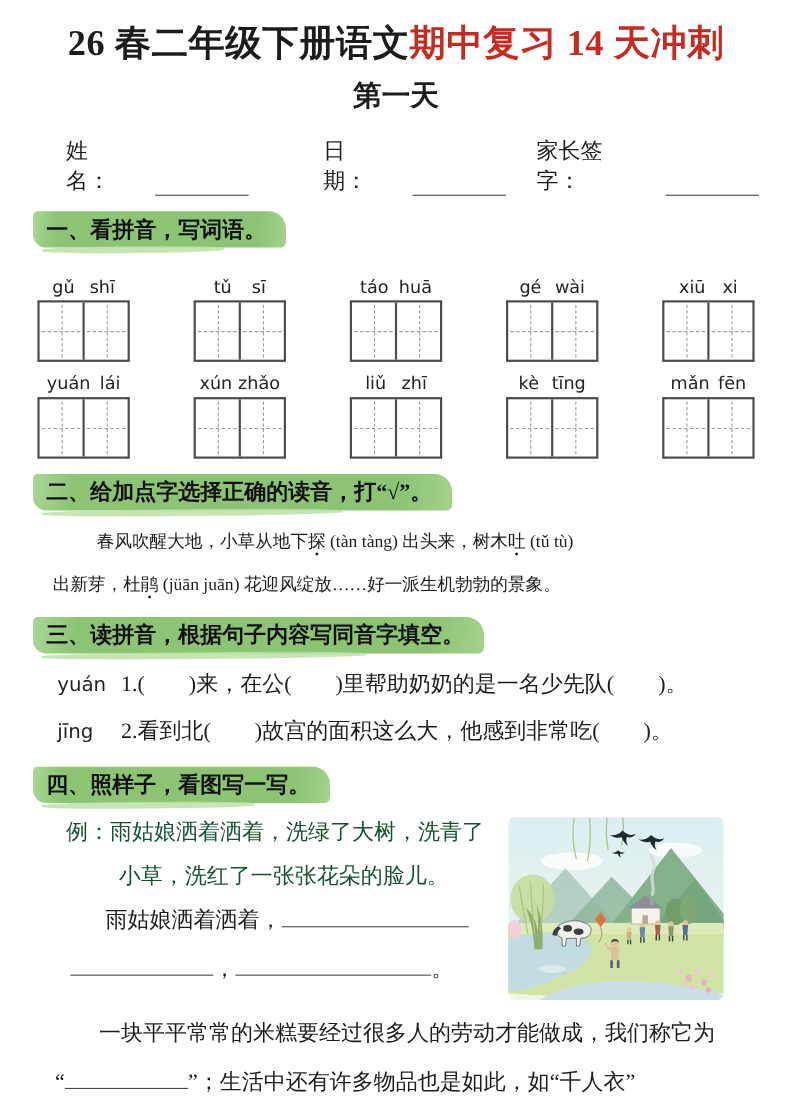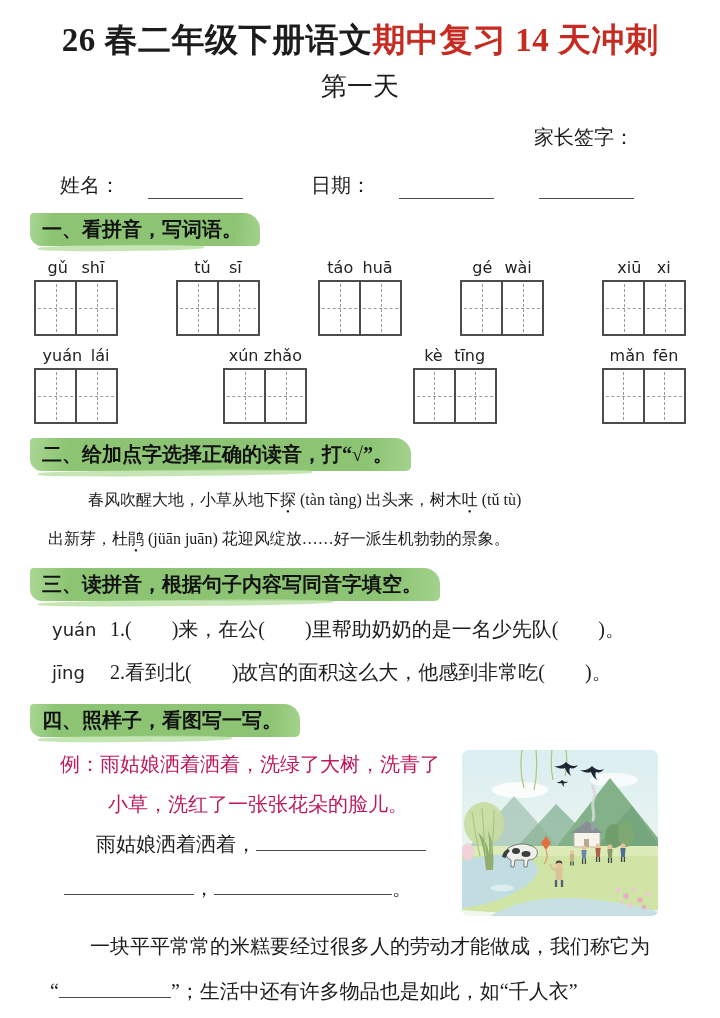--- a/index.html
+++ b/index.html
@@ -11,26 +11,26 @@
     font-family: "Liberation Serif", "DejaVu Serif", serif;
     overflow: hidden;
   }
   .page {
     width: 720px; height: 956px;
     padding: 20px 30px 12px 30px;
     display: flex; flex-direction: column;
   }
   .title { text-align: center; font-size: 33px; font-weight: 700; letter-spacing: .5px; line-height: 1.25; }
   .title .red { color: #c62b21; }
-  .subtitle { text-align: center; font-size: 26px; font-weight: 400; margin-top: 8px; }
+  .subtitle { text-align: center; font-size: 26px; font-weight: 700; margin-top: 8px; }
 
   .fields { display: flex; margin: 20px 0 0 30px; font-size: 20px; }
   .fld { display: flex; align-items: flex-end; gap: 28px; }
   .fld + .fld { margin-left: 68px; }
-  .fld:last-child { margin-left: 40px; flex-direction: column; }
+  .fld:last-child { margin-left: 28px; }
   .blank { display: inline-block; border-bottom: 1.5px solid #4a4a4a; height: 20px; }
   .w95  { width: 95px; }
   .w130 { width: 130px; }
   .w170 { width: 170px; }
   .w180 { width: 178px; }
   .w112 { width: 112px; }
 
   .sec-head {
     align-self: flex-start; position: relative;
     font-size: 20px; font-weight: 700; color: #111;
@@ -40,21 +40,21 @@
   }
   .sec-head::after {
     content: ""; position: absolute; left: 8px; bottom: -5px;
     width: 72%; height: 6px; background: #bce0a8;
     border-radius: 40%; opacity: .85; transform: rotate(-.5deg);
   }
   .mt14 { margin-top: 14px; }
   .mt10 { margin-top: 10px; }
 
   
-  .s1-rows { margin: 12px 4px 0 4px; }
+  .s1-rows { margin: 26px 4px 0 4px; }
   .grid-row { display: flex; justify-content: space-between; }
   .grid-row + .grid-row { margin-top: 10px; }
   .grp { width: 84px; }
   .py { display: flex; justify-content: space-evenly; font-family: "DejaVu Sans", sans-serif; font-size: 16px; color: #222; margin-bottom: 3px; }
   .wbox { display: flex; width: 84px; height: 56px; border: 2px solid #4c4c4c; background: #fff; }
   .cell { flex: 1; position: relative; }
   .cell:first-child { border-right: 2px solid #4c4c4c; }
   .cell::before { content: ""; position: absolute; left: 50%; top: 2px; bottom: 2px; border-left: 1px dashed #9c9c9c; }
   .cell::after  { content: ""; position: absolute; top: 50%; left: 2px; right: 2px; border-top: 1px dashed #9c9c9c; }
 
@@ -65,21 +65,21 @@
   .dot::after { content: "•"; position: absolute; left: 50%; bottom: -9px; transform: translateX(-50%); font-size: 11px; color: #222; line-height: 1; }
 
   
   .s3block { margin: 7px 6px 0 22px; font-size: 20px; }
   .s3row { display: flex; align-items: baseline; line-height: 43px; }
   .py3 { font-family: "DejaVu Sans", sans-serif; font-size: 18px; margin-right: 10px; min-width: 48px; color: #222; }
 
   
   .s4cols { display: flex; margin-top: 7px; }
   .s4left { flex: 1; font-size: 20px; line-height: 40px; margin-left: 14px; }
-  .g { color: #be185d; }
+  .g { color: #14532d; }
   .ex1 { padding-left: 16px; }
   .ex2 { padding-left: 64px; }
   .ln3 { padding-left: 52px; }
   .ln4 { padding-left: 20px; margin-top: 4px; }
   .illu { flex: none; width: 196px; height: 166px; margin: 6px 32px 0 0; border-radius: 6px; }
 
   
   .s5block { font-size: 20px; line-height: 45px; margin: 8px 6px 0 20px; }
   .l1 { text-indent: 40px; }
 </style>
@@ -170,20 +170,30 @@
           </div>
         <div class="wbox">
             <div class="cell"></div>
             <div class="cell"></div>
           </div>
       </div>
       <div class="grp">
         <div class="py">
             <span>xún</span>
             <span>zhǎo</span>
+          </div>
+        <div class="wbox">
+            <div class="cell"></div>
+            <div class="cell"></div>
+          </div>
+      </div>
+      <div class="grp">
+        <div class="py">
+            <span>liǔ</span>
+            <span>zhī</span>
           </div>
         <div class="wbox">
             <div class="cell"></div>
             <div class="cell"></div>
           </div>
       </div>
       <div class="grp">
         <div class="py">
             <span>kè</span>
             <span>tīng</span>

